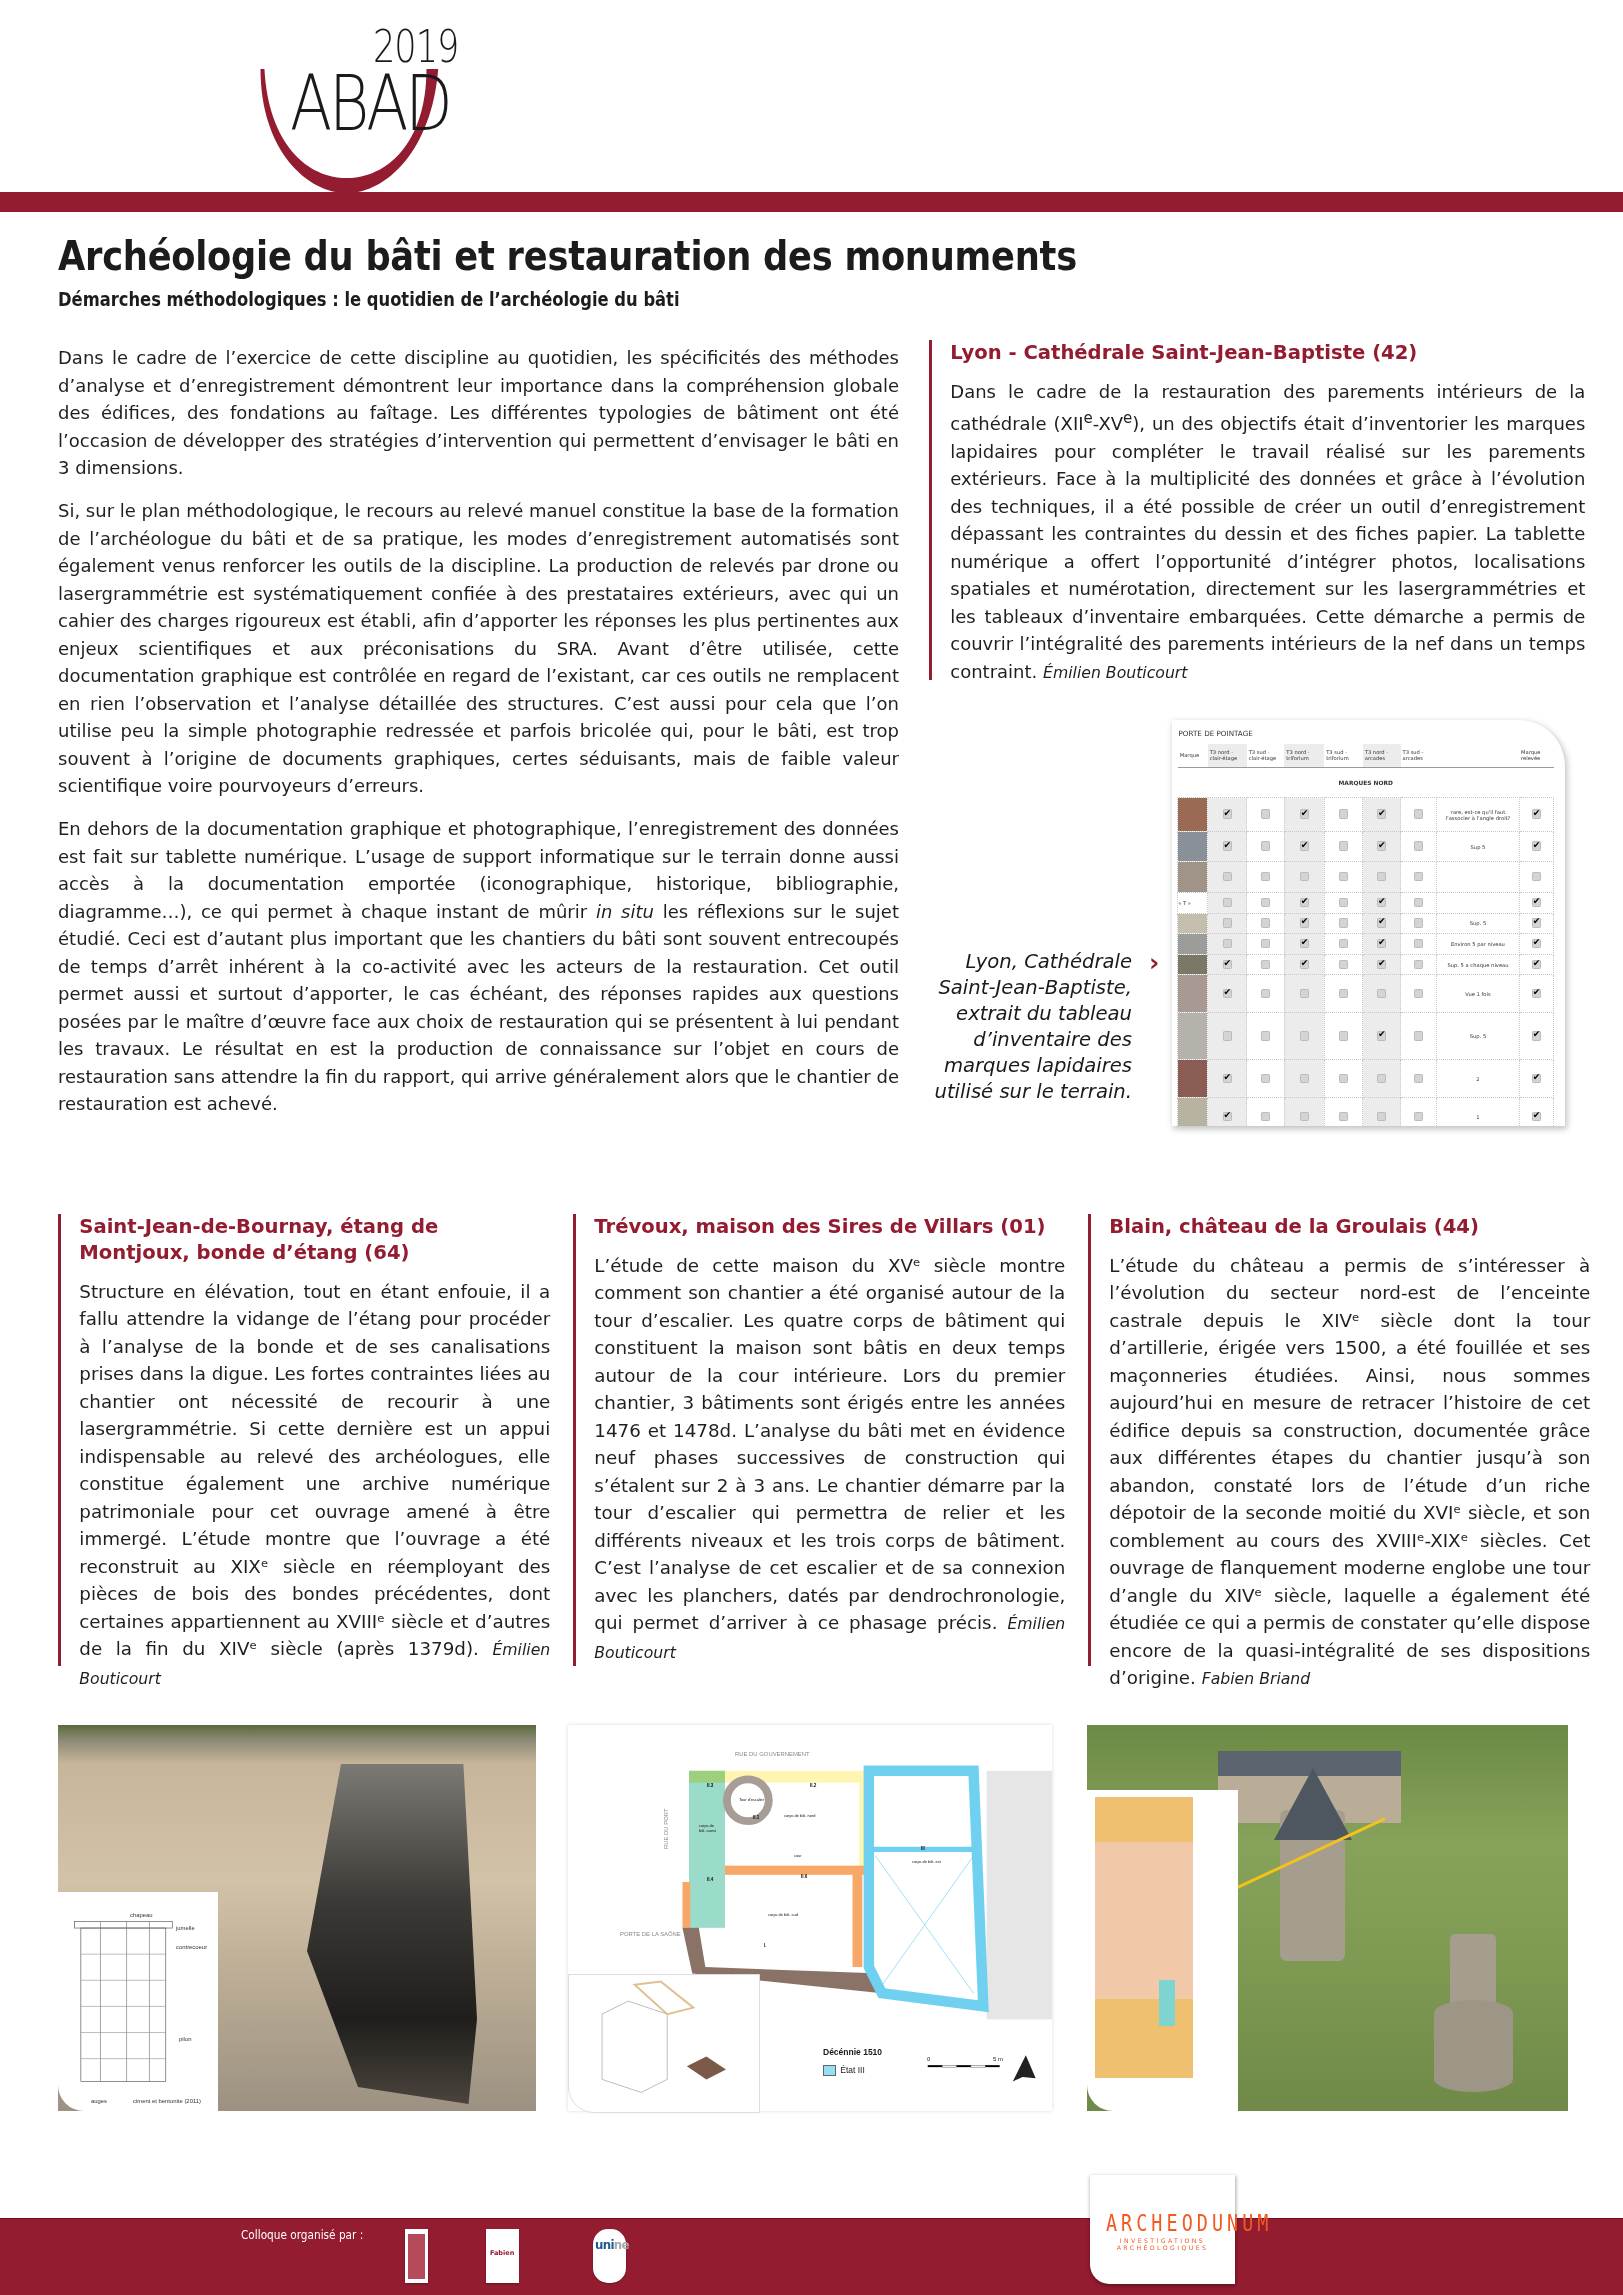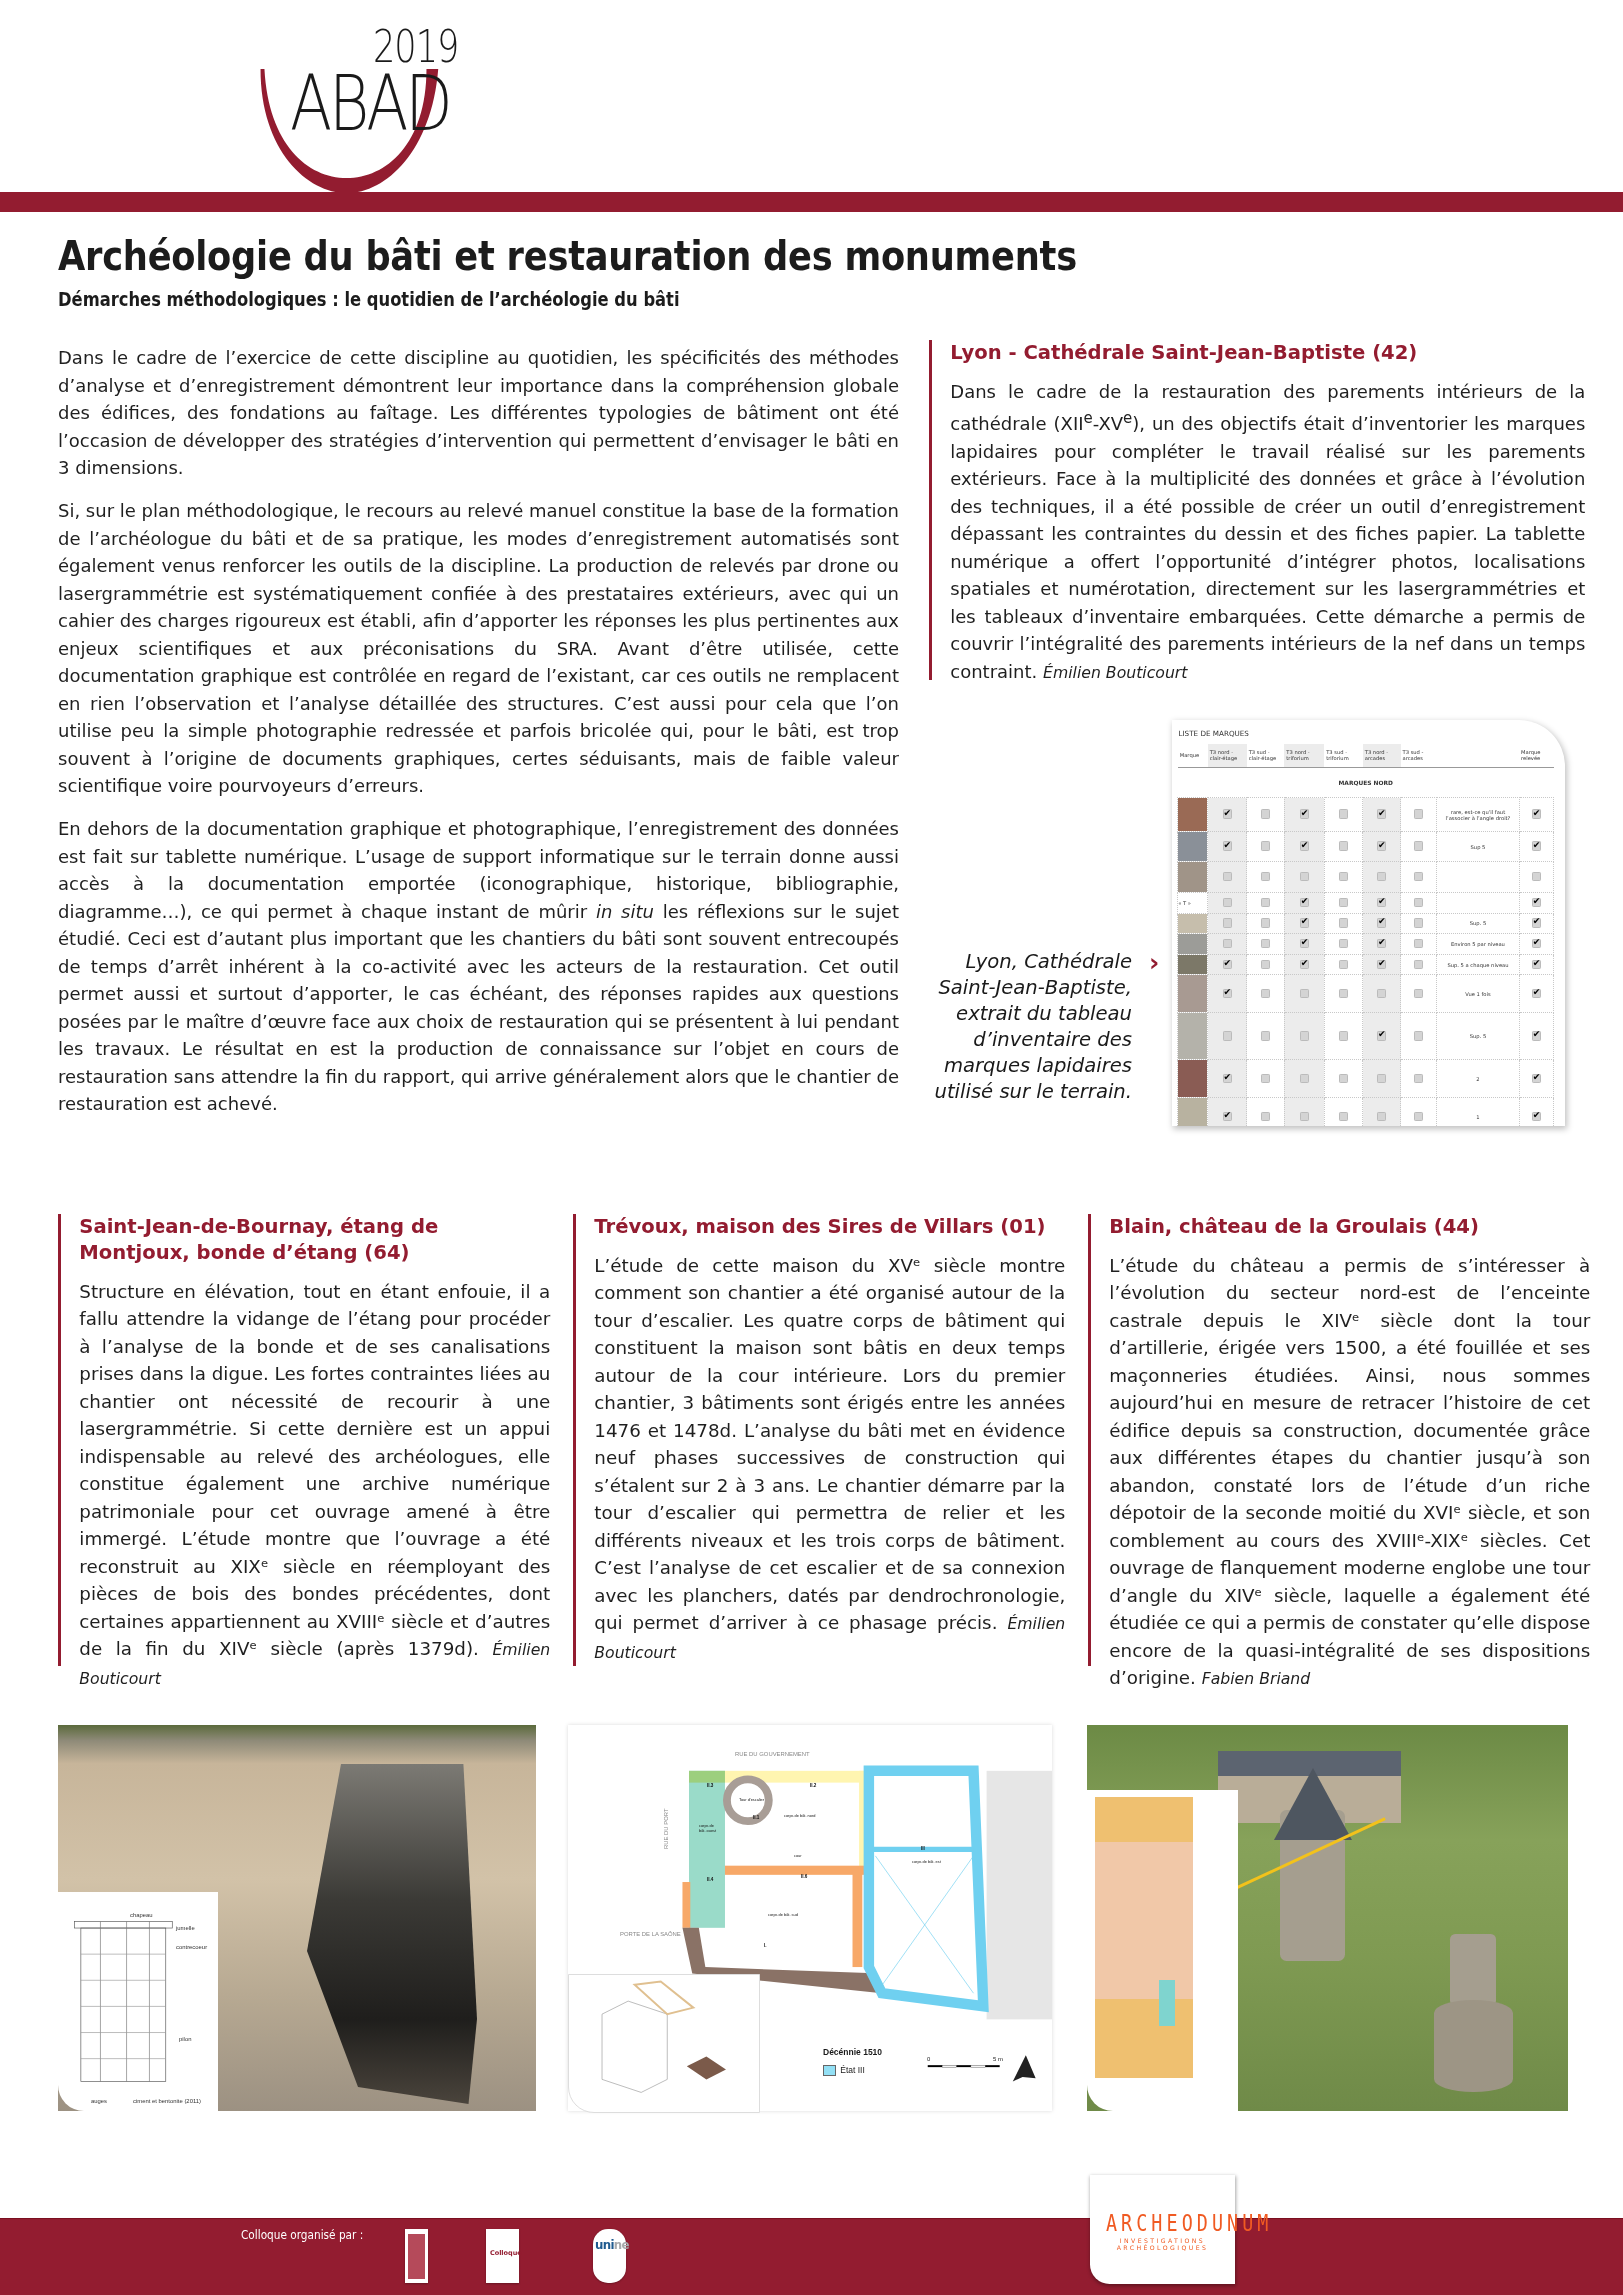--- a/index.html
+++ b/index.html
@@ -88,21 +88,21 @@
 
 <div class="abs lyon section">
   <div class="sec-title">Lyon - Cathédrale Saint-Jean-Baptiste (42)</div>
   <div class="sec-body"><span>Dans le cadre de la restauration des parements intérieurs de la cathédrale (XII</span><sup>e</sup><span>-XV</span><sup>e</sup><span>), un des objectifs était d’inventorier les marques lapidaires pour compléter le travail réalisé sur les parements extérieurs.  Face à la multiplicité des données et grâce à l’évolution des techniques, il a été possible de créer un outil d’enregistrement dépassant les contraintes du dessin et des fiches papier. La tablette numérique a offert l’opportunité d’intégrer photos, localisations spatiales et numérotation, directement sur les lasergrammétries et les tableaux d’inventaire embarquées. Cette démarche a permis de couvrir l’intégralité des parements intérieurs de la nef dans un temps contraint. </span><span class="author">Émilien Bouticourt</span></div>
 </div>
 
 <div class="abs caption">Lyon, Cathédrale Saint-Jean-Baptiste, extrait du tableau d’inventaire des marques lapidaires utilisé sur le terrain.</div>
 <div class="abs caption-arrow">›</div>
 
 <div class="abs card">
-  <div class="card-title">LISTE DE MARQUES</div>
+  <div class="card-title">PORTE DE POINTAGE</div>
   <table class="inv-table">
     <thead>
         <tr id="inv-head">
           <th>Marque</th>
           <th class="shade">T3 nord - clair-étage</th>
           <th>T3 sud - clair-étage</th>
           <th class="shade">T3 nord - triforium</th>
           <th>T3 sud - triforium</th>
           <th class="shade">T3 nord - arcades</th>
           <th>T3 sud - arcades</th>
@@ -365,21 +365,21 @@
     <div style="position:absolute;left:72px;top:190px;width:16.4px;height:46px;background:#7fd4cf"></div>
   </div>
 </div>
 
 <div class="abs bottom-band"></div>
 <div class="abs organised">Colloque organisé par :</div>
 <div class="abs partner p-cem">
   <div style="position:absolute;left:3.3px;top:5.2px;width:16.4px;height:45px;background:#b54a5a"></div>
 </div>
 <div class="abs partner p-art">
-  <div style="position:absolute;left:3.9px;top:19.6px;font-size:6.5px;font-weight:bold;color:#931c30">Colloque</div>
+  <div style="position:absolute;left:3.9px;top:19.6px;font-size:6.5px;font-weight:bold;color:#931c30">Fabien</div>
 </div>
 <div class="abs partner p-uni">
   <div style="position:absolute;left:2px;top:9.2px;font-size:11.8px;font-weight:bold;color:#1f5a8f;letter-spacing:-0.7px">uni<span style="color:#a7a9ac">ne</span></div>
 </div>
 <div class="abs archeo-card">
   <div class="archeo-name">ARCHEODUNUM</div>
   <div class="archeo-sub">INVESTIGATIONS ARCHÉOLOGIQUES</div>
 </div>
 
 

